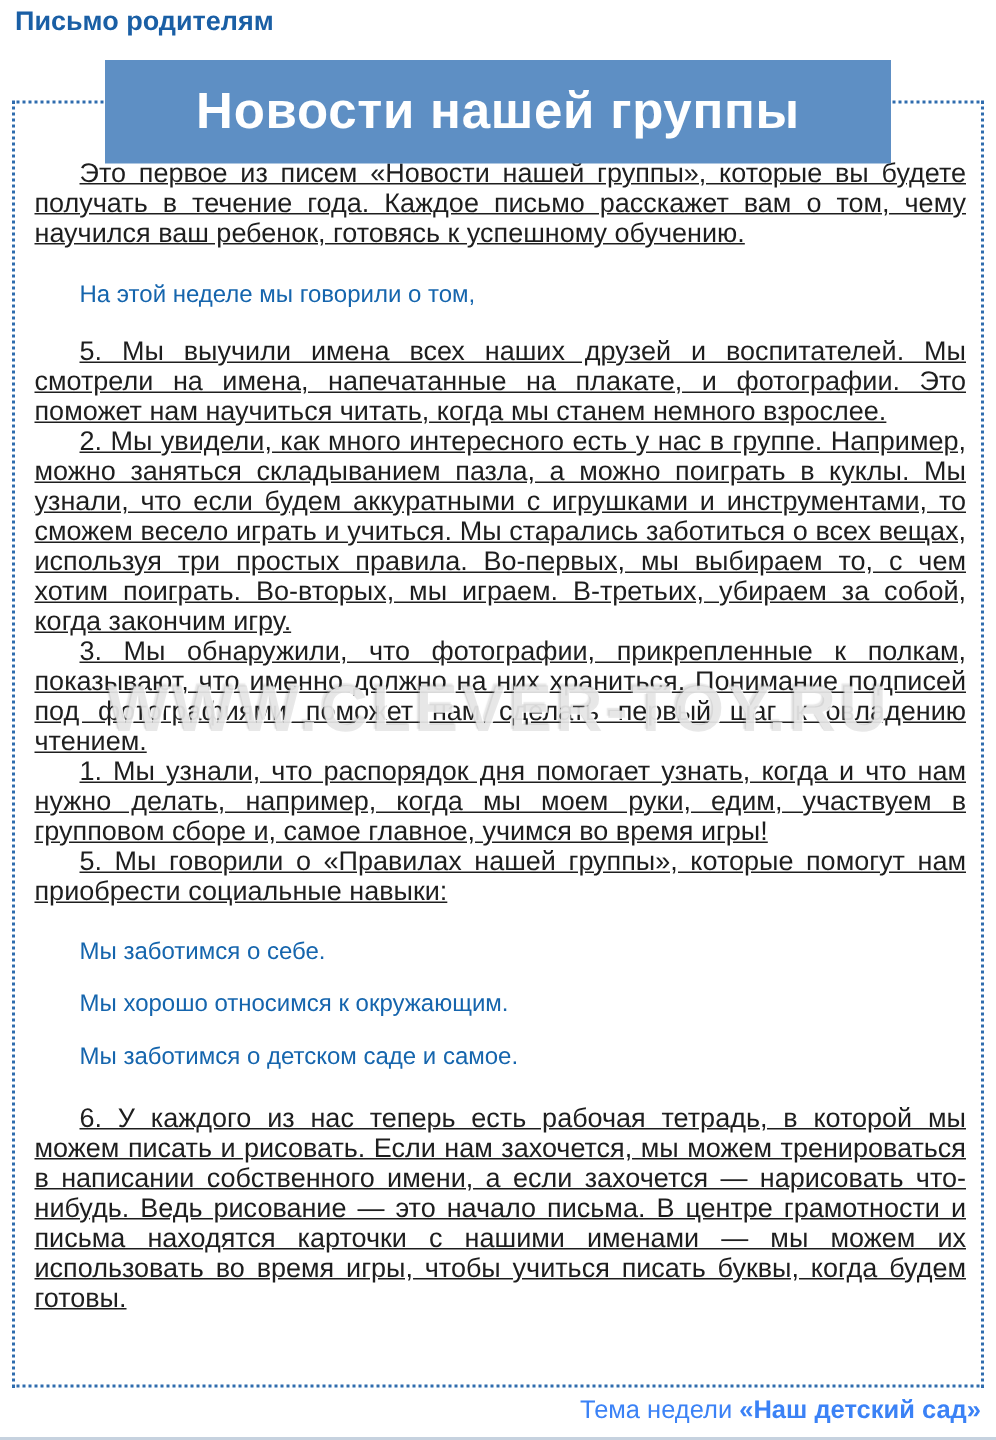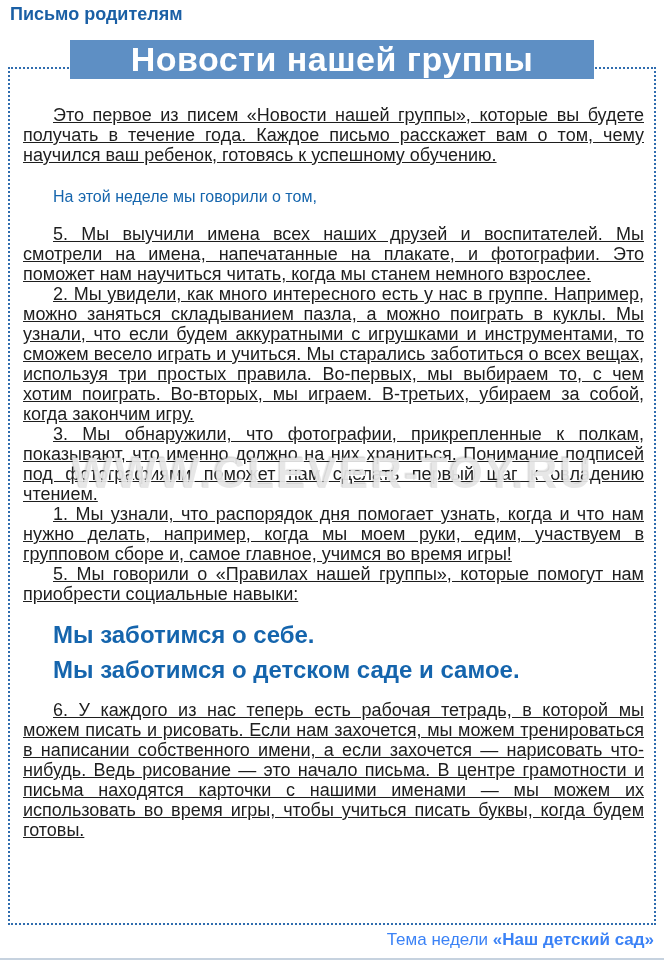--- a/index.html
+++ b/index.html
@@ -30,21 +30,21 @@
     position: absolute;
     top: 67px; left: 8px;
     width: 648px; height: 858px;
     border: 2px dotted var(--dot-blue);
     padding: 36px 10px 0 13px;
     overflow: hidden;
   }
   .banner {
     position: absolute;
     top: 40px; left: 70px;
-    width: 524px; height: 39px;
+    width: 524px; height: 69px;
     background: var(--banner-blue);
     z-index: 3;
     display: flex;
     align-items: center;
     justify-content: center;
   }
   .banner span {
     color: #ffffff;
     font-size: 34px;
     font-weight: bold;
@@ -62,23 +62,23 @@
   }
   .week-heading {
     margin: 16px 0 12px 30px;
     font-size: 16px;
     line-height: 31px;
     font-weight: normal;
     color: var(--heading-blue);
   }
   .rules {
     margin: 13px 0 13px 30px;
-    font-size: 24px;
+    font-size: 16px;
     line-height: 35px;
-    font-weight: bold;
+    font-weight: normal;
     color: var(--heading-blue);
   }
   .watermark {
     position: absolute;
     top: 448px; left: 0;
     width: 100%;
     text-align: center;
     font-size: 44px;
     font-weight: bold;
     letter-spacing: 2px;
@@ -120,20 +120,21 @@
   </h2>
 
   <p>5. Мы выучили имена всех наших друзей и воспитателей. Мы смотрели на имена, напечатанные на плакате, и фотографии. Это поможет нам научиться читать, когда мы станем немного взрослее.</p>
   <p>2. Мы увидели, как много интересного есть у нас в группе. Например, можно заняться складыванием пазла, а можно поиграть в куклы. Мы узнали, что если будем аккуратными с игрушками и инструментами, то сможем весело играть и учиться. Мы старались заботиться о всех вещах, используя три простых правила. Во-первых, мы выбираем то, с чем хотим поиграть. Во-вторых, мы играем. В-третьих, убираем за собой, когда закончим игру.</p>
   <p>3. Мы обнаружили, что фотографии, прикрепленные к полкам, показывают, что именно должно на них храниться. Понимание подписей под фотографиями поможет нам сделать первый шаг к овладению чтением.</p>
   <p>1. Мы узнали, что распорядок дня помогает узнать, когда и что нам нужно делать, например, когда мы моем руки, едим, участвуем в групповом сборе и, самое главное, учимся во время игры!</p>
   <p>5. Мы говорили о «Правилах нашей группы», которые помогут нам приобрести социальные навыки:</p>
 
   <div class="rules">
     <div>Мы заботимся о себе.</div>
+    <div>Мы хорошо относимся к окружающим.</div>
     <div>Мы заботимся о детском саде и самое.</div>
   </div>
 
   <p>6. У каждого из нас теперь есть рабочая тетрадь, в которой мы можем писать и рисовать. Если нам захочется, мы можем тренироваться в написании собственного имени, а если захочется — нарисовать что-нибудь. Ведь рисование — это начало письма. В центре грамотности и письма находятся карточки с нашими именами — мы можем их использовать во время игры, чтобы учиться писать буквы, когда будем готовы.</p>
 </div>
 
 <div class="watermark">WWW.CLEVER-TOY.RU</div>
 
 <div class="footer">
   <span>Тема недели</span>

